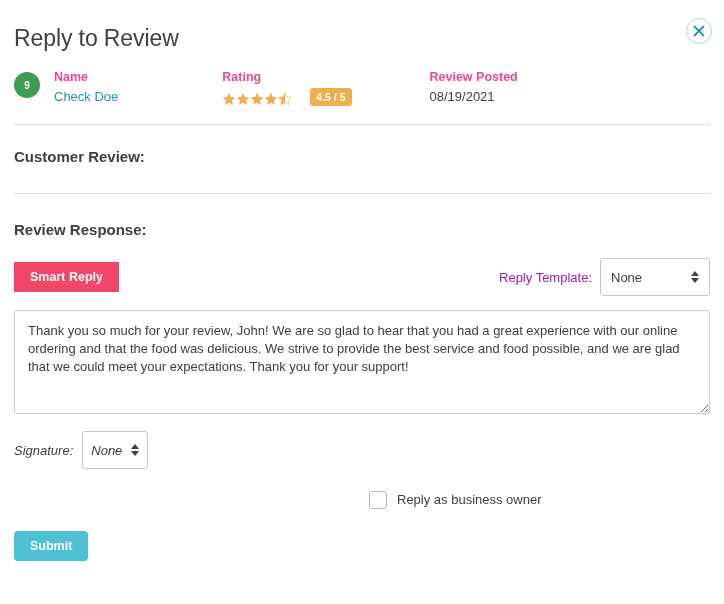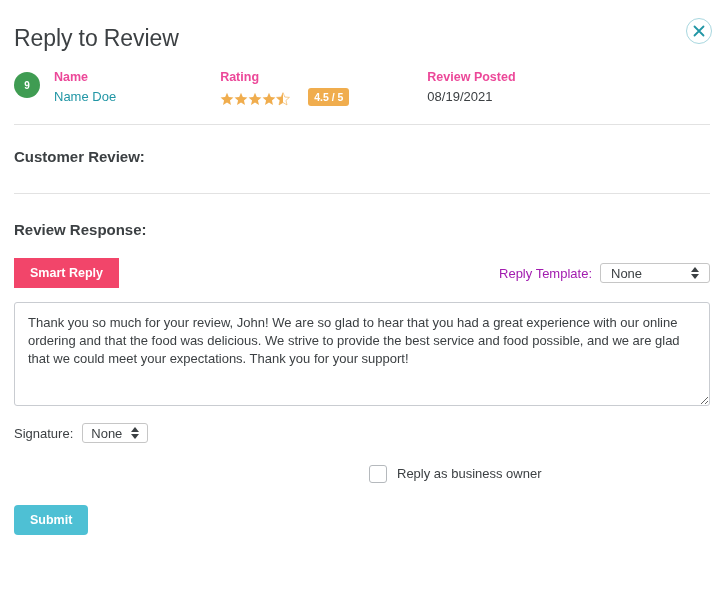--- a/index.html
+++ b/index.html
@@ -183,21 +183,21 @@
     color: #a21caf;
     margin-right: 8px;
   }
   .select-shell {
     position: relative;
     display: inline-flex;
     align-items: center;
     border: 1px solid #c6c6c6;
     border-radius: 3px;
     background: #ffffff;
-    height: 20px;
+    height: 38px;
     cursor: pointer;
   }
   .select-shell.wide { width: 110px; padding: 0 10px; }
   .select-shell.narrow { width: 66px; padding: 0 8px; }
   .select-value {
     font-size: 13px;
     color: #3c4043;
     flex: 1 1 auto;
   }
   .spinner {
@@ -237,20 +237,21 @@
     resize: both;
     outline: none;
     background: #ffffff;
   }
 
   
   .signature-row {
     display: flex;
     align-items: center;
     margin-top: 17px;
+    font-style: italic;
   }
   .signature-label {
     font-size: 13px;
     color: #3c4043;
     margin-right: 9px;
   }
 
   
   .checkbox-owner-row {
     display: flex;
@@ -312,21 +313,21 @@
       </span>
     </button>
   </div>
 
   <div class="meta-row">
 
     <div class="meta-block">
       <div class="avatar">9</div>
       <div class="name-block">
         <div class="meta-label">Name</div>
-        <a class="name-value">Name Doe</a>
+        <a class="name-value">Check Doe</a>
       </div>
     </div>
 
     <div class="rating-block">
       <div class="meta-label">Rating</div>
       <div class="stars-row">
         <span class="stars">
           <svg class="star" viewBox="0 0 20 20">
               <polygon points="10,1 12.6,7.2 19.2,7.7 14.2,12 15.7,18.5 10,15 4.3,18.5 5.8,12 0.8,7.7 7.4,7.2" fill="#f0ad4e"></polygon>
             </svg>

